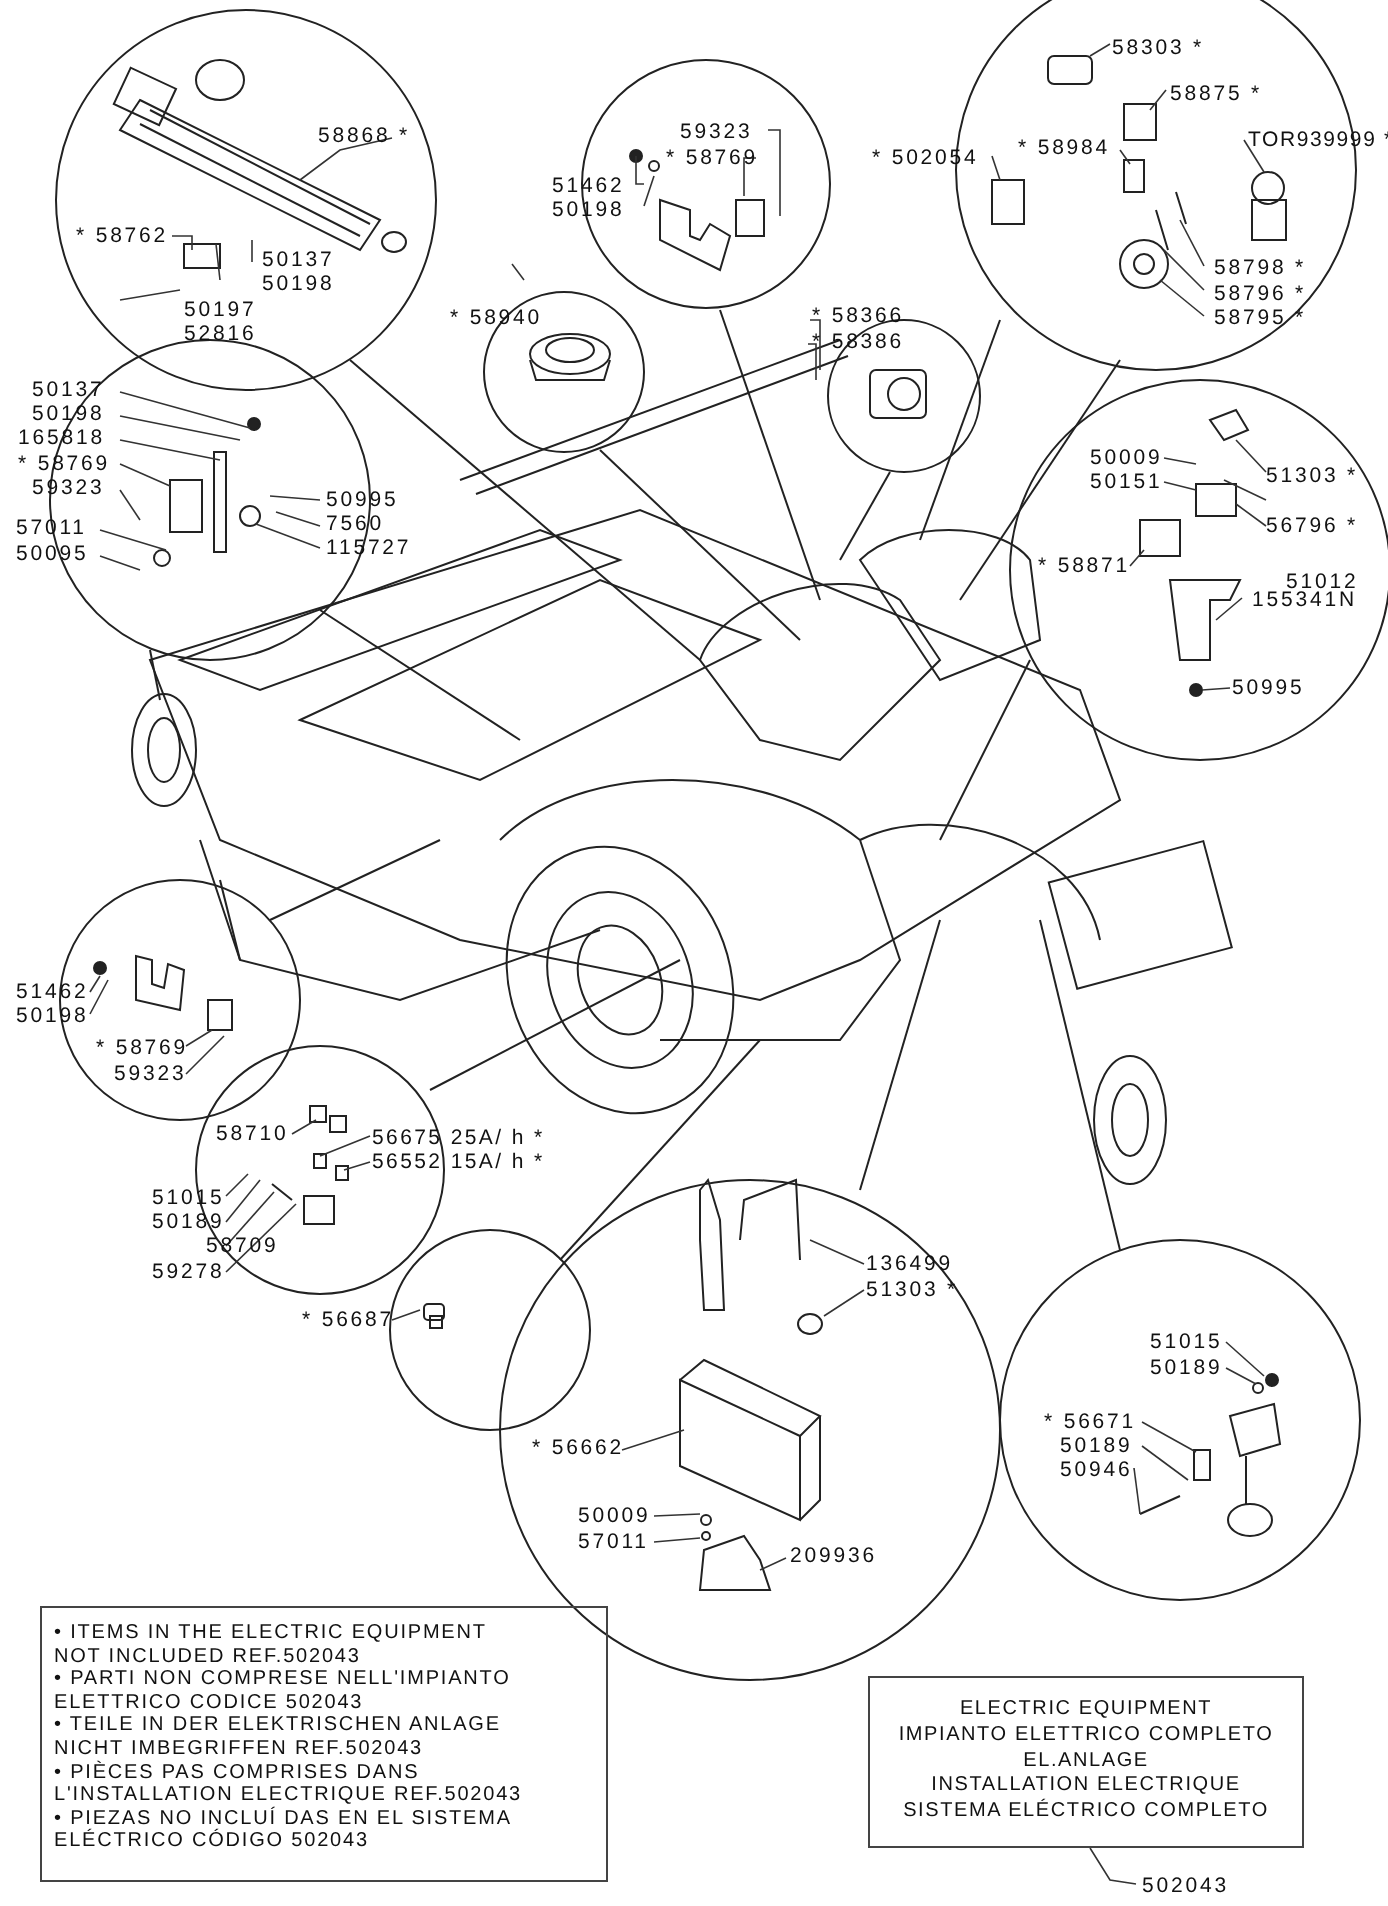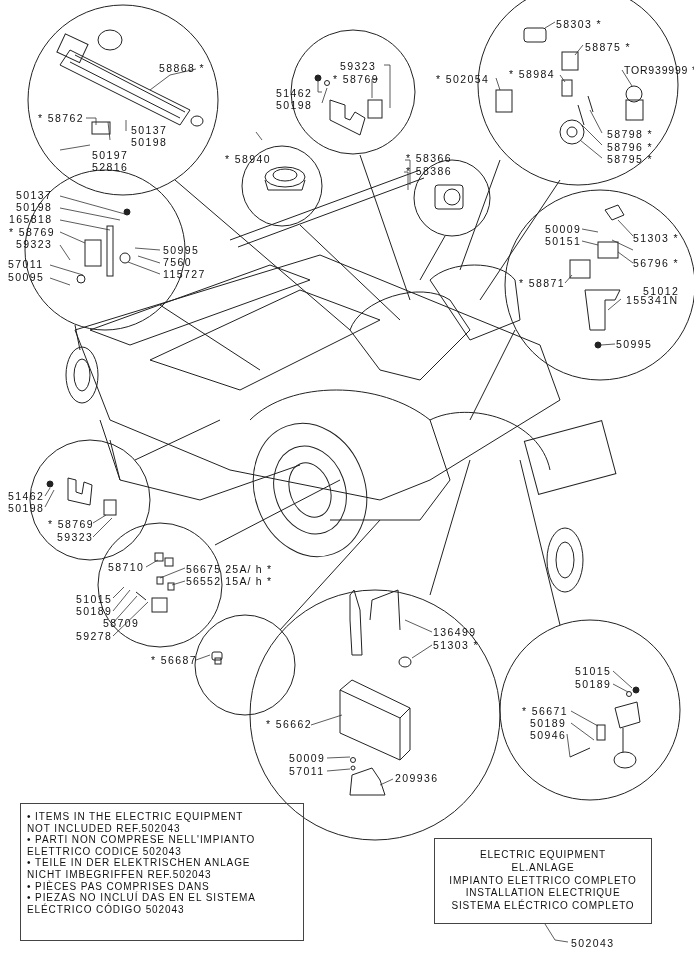--- a/index.html
+++ b/index.html
@@ -318,24 +318,25 @@
 <div class="lbl" style="left:530px;top:730px;">50946</div>
 
 <div class="note">
   <div class="line">• ITEMS  IN  THE  ELECTRIC  EQUIPMENT</div>
   <div class="line">   NOT  INCLUDED  REF.502043</div>
   <div class="line">• PARTI  NON  COMPRESE  NELL'IMPIANTO</div>
   <div class="line">   ELETTRICO  CODICE  502043</div>
   <div class="line">• TEILE  IN  DER  ELEKTRISCHEN  ANLAGE</div>
   <div class="line">   NICHT  IMBEGRIFFEN  REF.502043</div>
   <div class="line">• PIÈCES  PAS  COMPRISES  DANS</div>
+  <div class="line">   L'INSTALLATION  ELECTRIQUE  REF.502043</div>
   <div class="line">• PIEZAS  NO  INCLUÍ DAS  EN  EL  SISTEMA</div>
   <div class="line">   ELÉCTRICO  CÓDIGO  502043</div>
 </div>
 
 <div class="title-box">
   <div class="line">ELECTRIC  EQUIPMENT</div>
+  <div class="line">IMPIANTO  ELETTRICO  COMPLETO</div>
   <div class="line">EL.ANLAGE</div>
-  <div class="line">IMPIANTO  ELETTRICO  COMPLETO</div>
   <div class="line">INSTALLATION  ELECTRIQUE</div>
   <div class="line">SISTEMA  ELÉCTRICO  COMPLETO</div>
 </div>
 <div class="lbl" style="left:571px;top:938px;">502043</div>
 
 </body></html>

